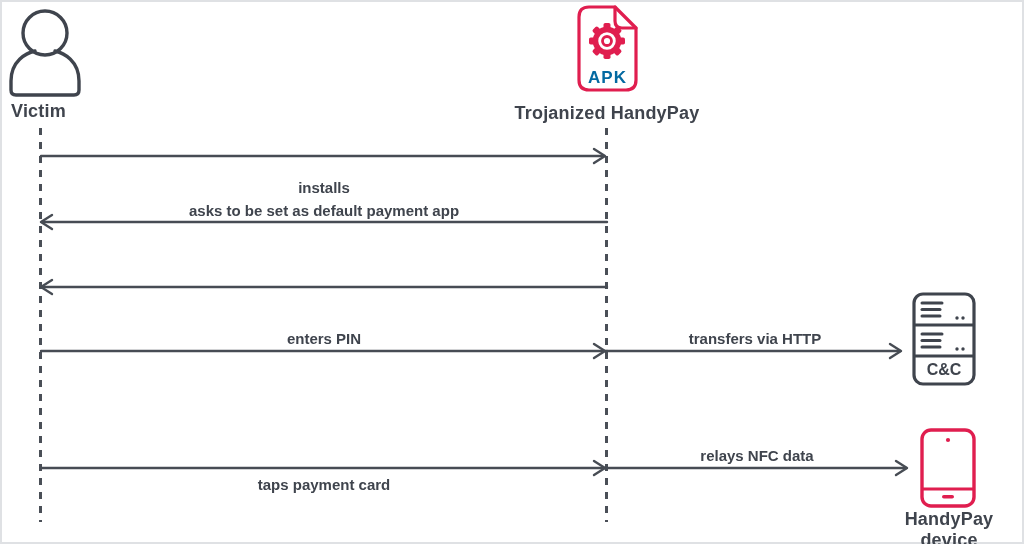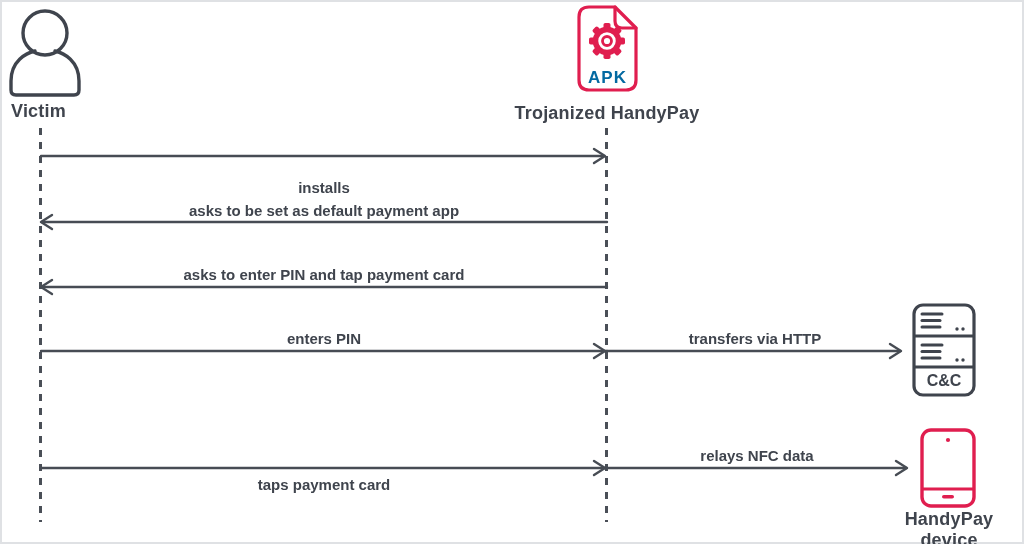--- a/index.html
+++ b/index.html
@@ -79,21 +79,20 @@
     <line x1="0" y1="11" x2="563" y2="11"></line>
     <polyline points="553,4 564,11 553,18"></polyline>
   </svg>
 
   <div class="msg-label" style="left:41px;width:566px;top:202px;">asks to be set as default payment app</div>
   <svg class="arrow" style="left:39px;top:211px;" width="568" height="22" viewBox="0 0 568 22">
     <line x1="3" y1="11" x2="568" y2="11"></line>
     <polyline points="13,4 2,11 13,18"></polyline>
   </svg>
 
-  <div class="msg-label" style="left:41px;width:566px;top:266px;">asks to enter PIN and tap payment card</div>
   <svg class="arrow" style="left:39px;top:276px;" width="568" height="22" viewBox="0 0 568 22">
     <line x1="3" y1="11" x2="568" y2="11"></line>
     <polyline points="13,4 2,11 13,18"></polyline>
   </svg>
 
   <div class="msg-label" style="left:41px;width:566px;top:330px;">enters PIN</div>
   <svg class="arrow" style="left:41px;top:340px;" width="566" height="22" viewBox="0 0 566 22">
     <line x1="0" y1="11" x2="566" y2="11"></line>
     <polyline points="553,4 564,11 553,18"></polyline>
   </svg>
@@ -107,21 +106,21 @@
   <svg class="arrow" style="left:41px;top:457px;" width="566" height="22" viewBox="0 0 566 22">
     <line x1="0" y1="11" x2="566" y2="11"></line>
     <polyline points="553,4 564,11 553,18"></polyline>
   </svg>
   <div class="msg-label" style="left:607px;width:300px;top:447px;">relays NFC data</div>
   <svg class="arrow" style="left:607px;top:457px;" width="302" height="22" viewBox="0 0 302 22">
     <line x1="0" y1="11" x2="299" y2="11"></line>
     <polyline points="289,4 300,11 289,18"></polyline>
   </svg>
 
-  <div class="abs" style="left:912px;top:303px;width:64px;height:94px;">
+  <div class="abs" style="left:912px;top:292px;width:64px;height:94px;">
     <svg width="64" height="94" viewBox="0 0 64 94">
       <rect class="icon-stroke-dark" x="2" y="2" width="60" height="90" rx="9" stroke-width="3.2"></rect>
       <line class="icon-stroke-dark" x1="3" y1="33" x2="61" y2="33" stroke-width="3"></line>
       <line class="icon-stroke-dark" x1="3" y1="64" x2="61" y2="64" stroke-width="3"></line>
       <g class="icon-stroke-dark" stroke-width="3">
         <line x1="10" y1="11" x2="30" y2="11"></line>
         <line x1="10" y1="17.5" x2="28" y2="17.5"></line>
         <line x1="10" y1="24" x2="28" y2="24"></line>
         <line x1="10" y1="42" x2="30" y2="42"></line>
         <line x1="10" y1="48.5" x2="28" y2="48.5"></line>

